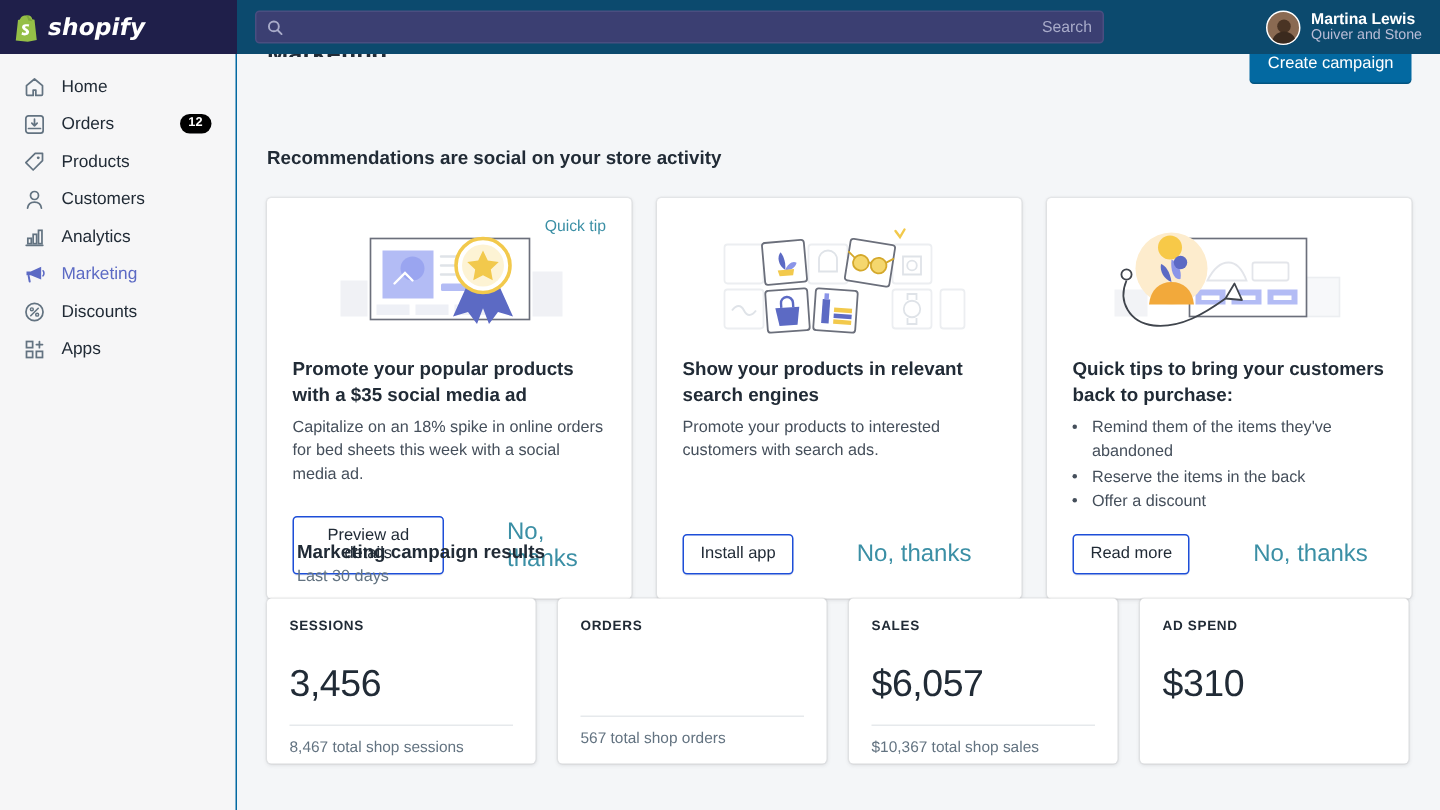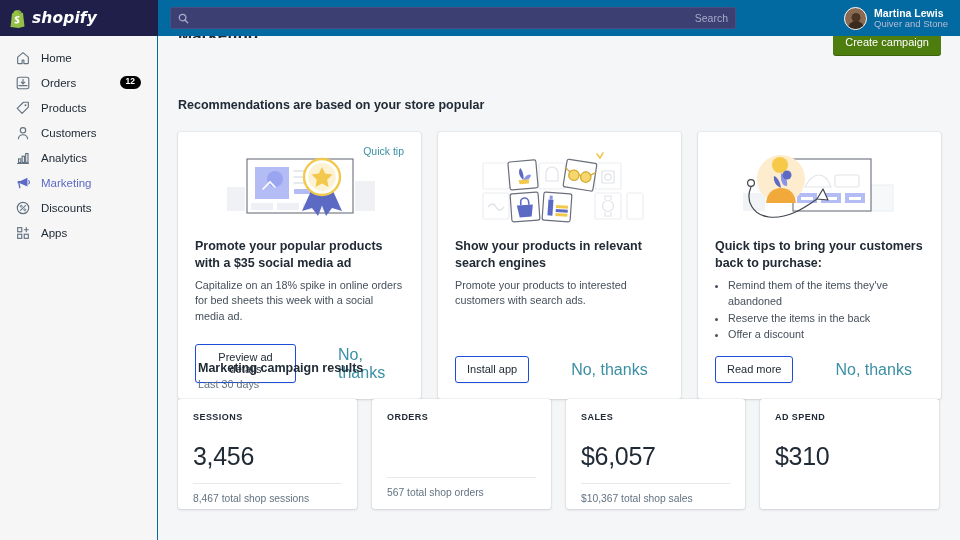--- a/index.html
+++ b/index.html
@@ -9,21 +9,21 @@
     font-family: "Liberation Sans", sans-serif;
     background: #f4f6f8;
     color: #212b36;
     -webkit-font-smoothing: antialiased;
   }
 
   
   .topbar {
     position: absolute; top: 0; left: 0;
     width: 960px; height: 36px;
-    background: #0369a1;
+    background: #0c4a6e;
     display: flex; align-items: center;
     z-index: 40;
   }
   .logo-zone {
     width: 158px; height: 36px;
     background: #1f1f4a;
     display: flex; align-items: center;
     padding-left: 9px; gap: 6px;
     flex: 0 0 158px;
   }
@@ -97,21 +97,21 @@
     background: #f4f6f8;
     overflow: hidden;
   }
   .page-title-clip {
     position: absolute; top: -10px; left: 20px;
     font-size: 17px; font-weight: 700; color: #212b36;
     height: 12px; overflow: hidden;
   }
   .create-btn {
     position: absolute; top: -7px; right: 19px;
-    background: #4d7c0f; color: #ffffff;
+    background: #0369a1; color: #ffffff;
     font-size: 11px; font-weight: 400;
     border: none; border-radius: 3px;
     padding: 7px 12px 8px; cursor: pointer;
     box-shadow: inset 0 -1px 0 rgba(0,0,0,.2);
     z-index: 5;
   }
   .recs-heading {
     position: absolute; top: 62px; left: 20px;
     font-size: 12.5px; font-weight: 700; color: #212b36;
   }
@@ -320,21 +320,21 @@
     <span class="nav-label">Apps</span>
   </div>
 </div>
 
 <div class="main">
 
   <div class="page-title-clip">Marketing</div>
 
   <button class="create-btn">Create campaign</button>
 
-  <div class="recs-heading">Recommendations are based on your store popular</div>
+  <div class="recs-heading">Recommendations are social on your store activity</div>
 
   <div class="rec-row">
 
     <div class="rec-card">
       <span class="quick-tip">Quick tip</span>
       <div class="illo">
         <svg width="170" height="84" viewBox="0 0 170 84">
           <rect x="12" y="40" width="18" height="24" fill="#f0f1f5"></rect>
           <rect x="140" y="34" width="20" height="30" fill="#f0f1f5"></rect>
           <rect x="32" y="12" width="106" height="54" fill="#ffffff" stroke="#6b6f7b" stroke-width="1.1"></rect>

